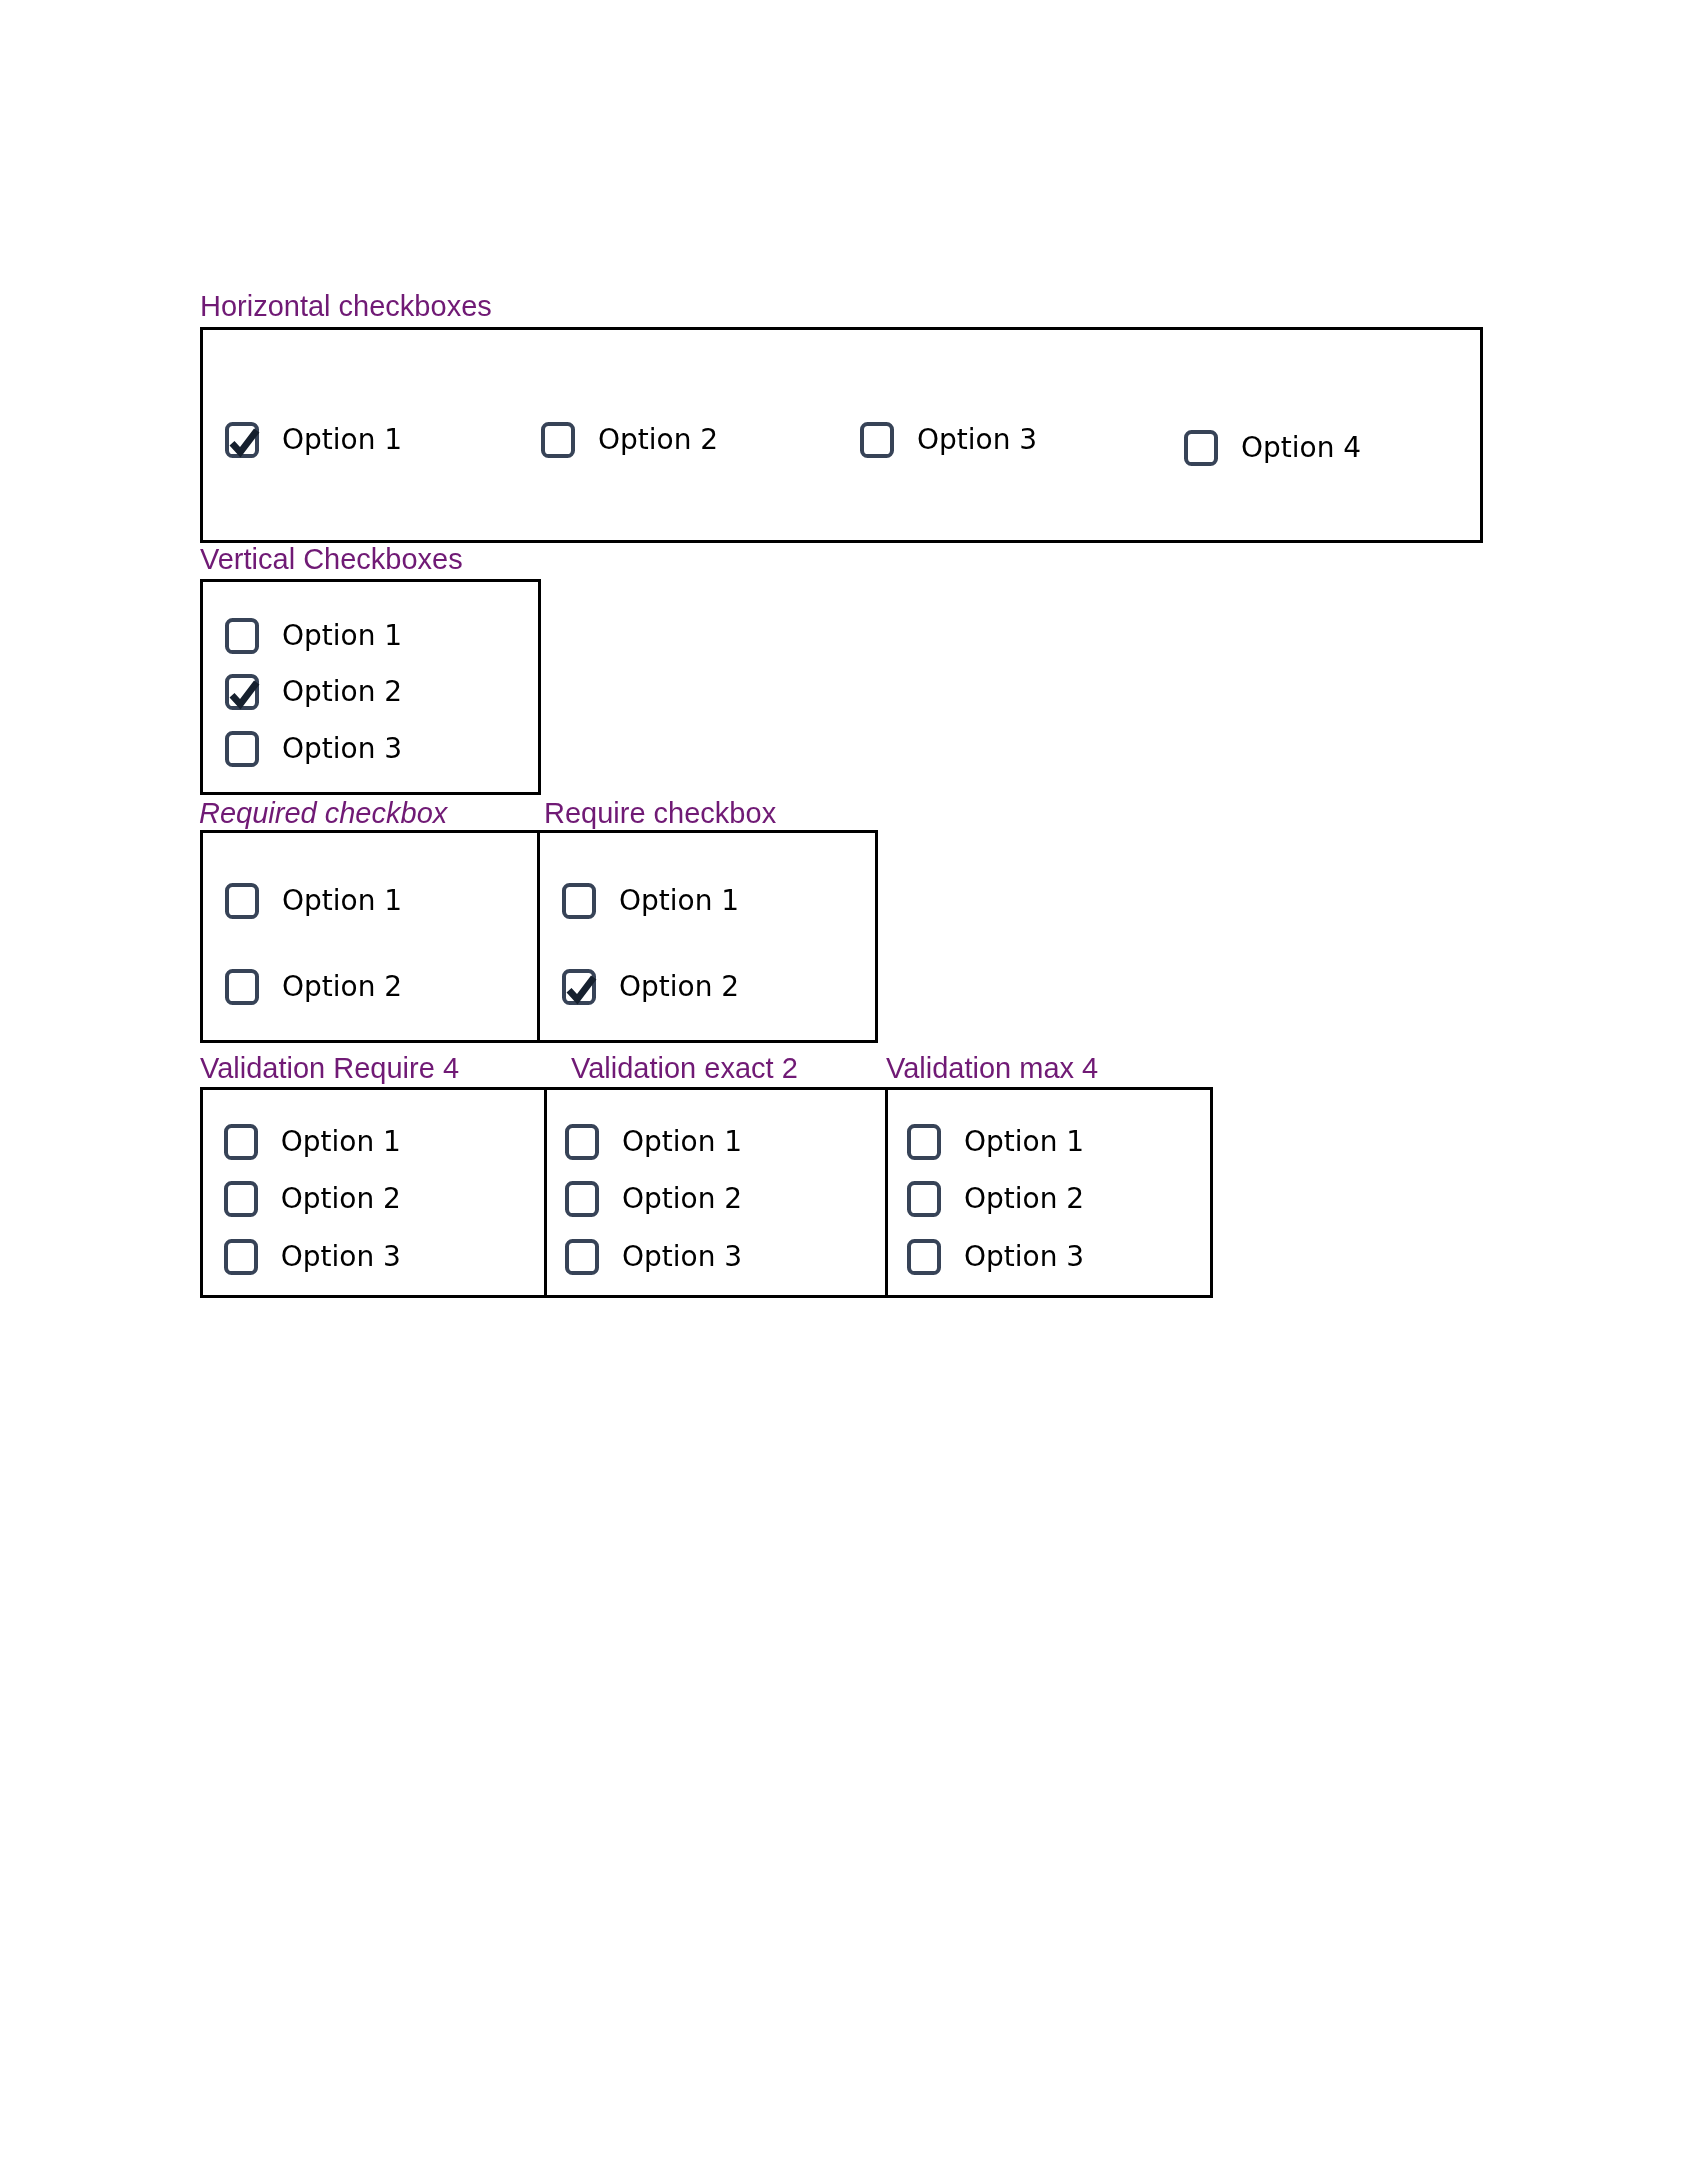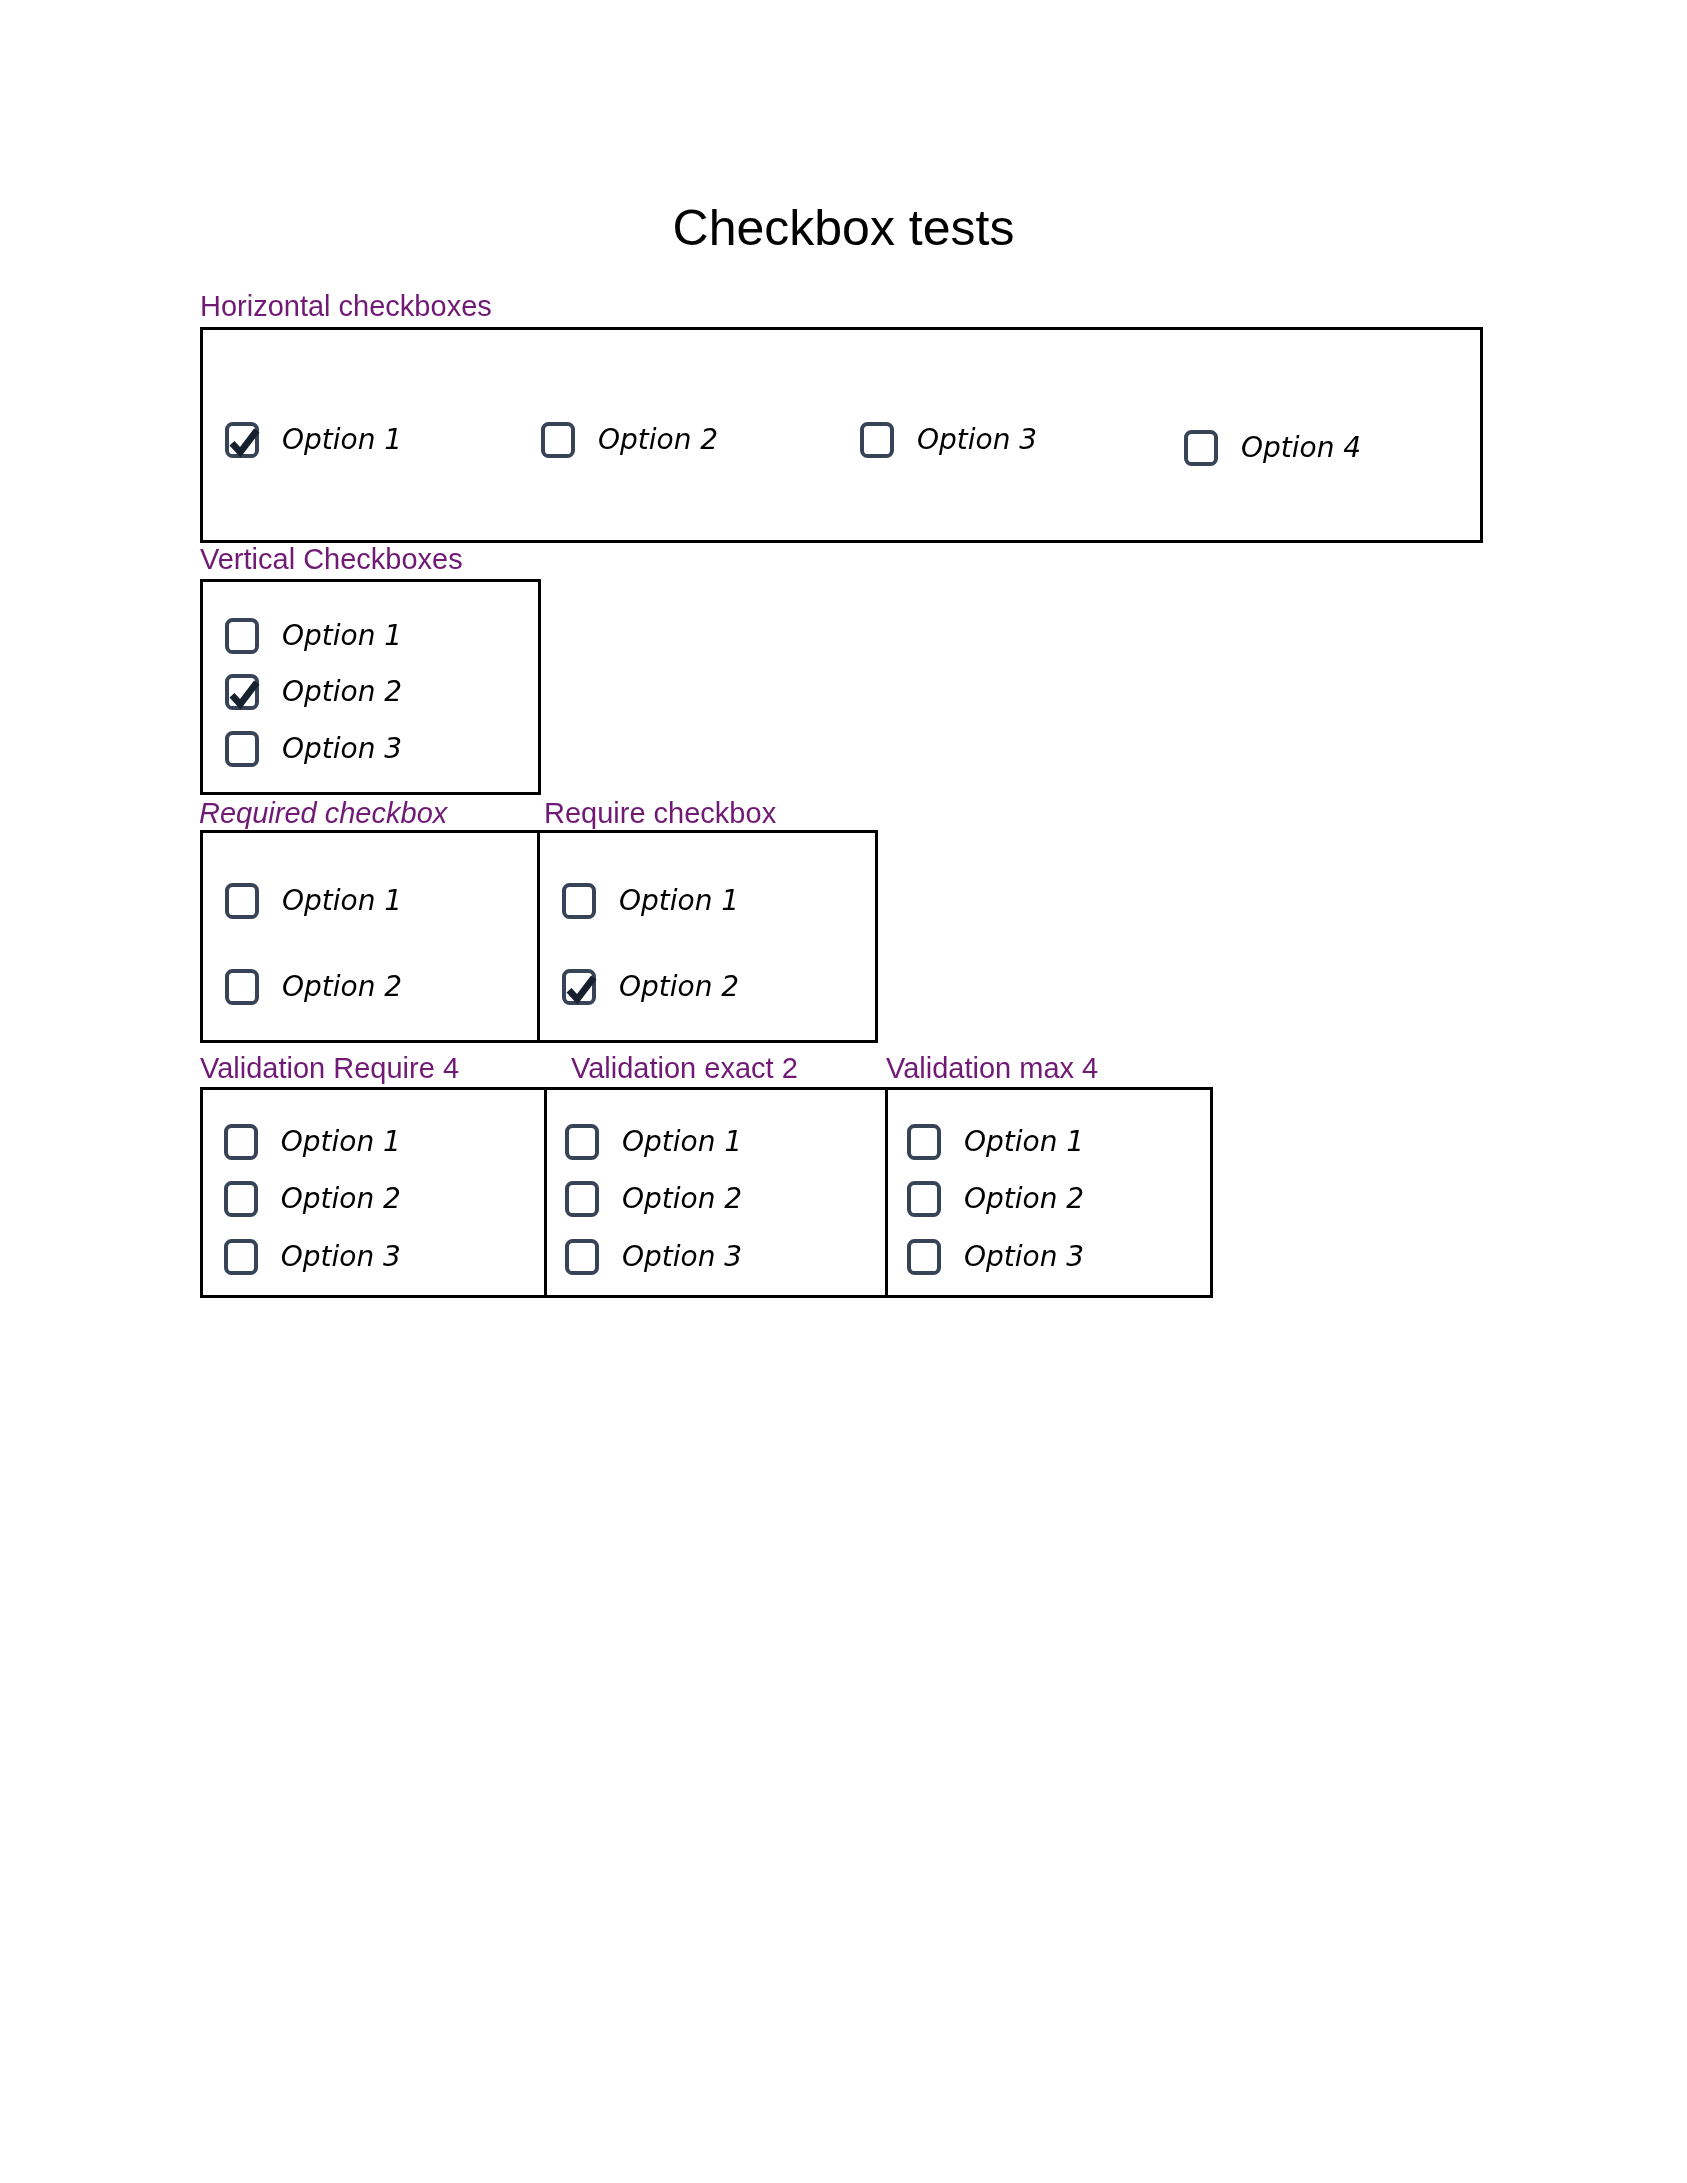--- a/index.html
+++ b/index.html
@@ -34,21 +34,20 @@
   }
   .opt{
     position:absolute;
     display:flex;align-items:flex-start;
     height:36px;
     font-family:"DejaVu Sans",sans-serif;
     font-size:28px;line-height:36px;
     color:#000000;
     white-space:nowrap;
     cursor:default;
-    font-style:italic;
   }
   .cb{
     flex:0 0 auto;
     width:34px;height:36px;
     border:4.1px solid #374357;
     border-radius:7.6px;
     box-sizing:border-box;
     background:#ffffff;
     position:relative;
     margin-right:23px;
@@ -59,21 +58,20 @@
     overflow:visible;
     display:none;
   }
   .cb.checked svg{display:block;}
 </style>
 </head>
 <body>
 
 <div class="page">
 
-  <div class="title">Checkbox tests</div>
 
   <div class="glabel" style="left:200px;top:290px;">Horizontal checkboxes</div>
   <div class="gbox" style="left:200px;top:327px;width:1283px;height:216px;">
     <div class="opt" style="left:22px;top:92px;">
       <span class="cb checked">
           <svg viewBox="0 0 48 48">
             <polyline points="8,27 19,39 41,10" fill="none" stroke="#16202e" stroke-width="9"></polyline>
           </svg>
         </span>
       <span>Option 1</span>

